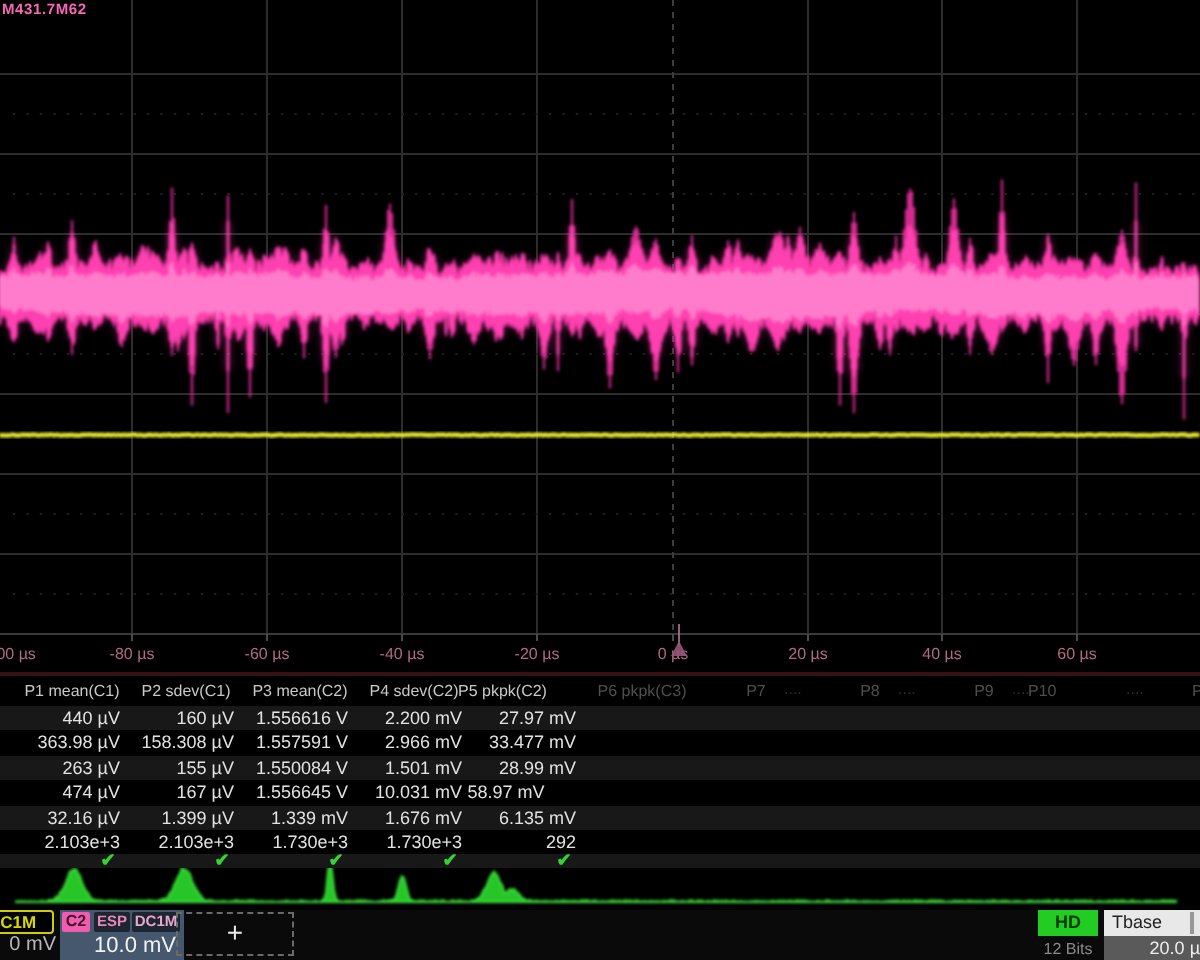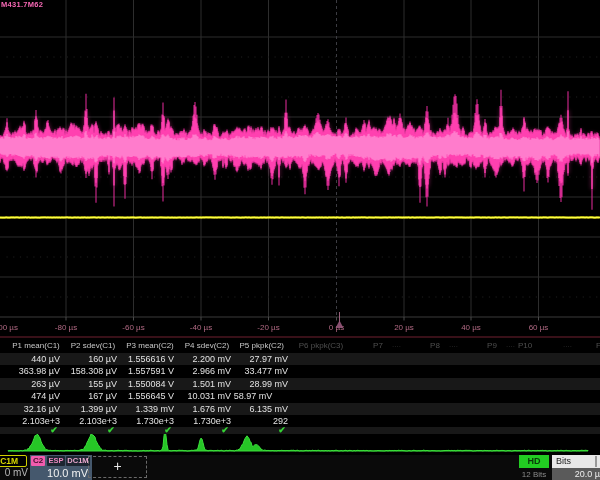--- a/index.html
+++ b/index.html
@@ -73,26 +73,26 @@
 <div style="position:absolute;left:1px;top:0px;font-size:7.5px;font-weight:bold;color:#f668b4;letter-spacing:0.3px">M431.7M62</div>
 <div style="position:absolute;left:0;top:352.5px;width:600px;height:12.5px;background:#181818"></div>
 <div style="position:absolute;left:0;top:377.5px;width:600px;height:12.5px;background:#181818"></div>
 <div style="position:absolute;left:0;top:402.5px;width:600px;height:12.5px;background:#181818"></div>
 <div style="position:absolute;left:0;top:427px;width:600px;height:7px;background:#181818"></div>
 <div style="position:absolute;left:0;top:336px;width:600px;height:2px;background:#381018"></div>
 <div style="position:absolute;left:1px;top:340.5px;width:70px;text-align:center;font-size:8px;color:#c8c8c8;white-space:nowrap">P1 mean(C1)</div>
 <div style="position:absolute;left:58px;top:340.5px;width:70px;text-align:center;font-size:8px;color:#c8c8c8;white-space:nowrap">P2 sdev(C1)</div>
 <div style="position:absolute;left:115px;top:340.5px;width:70px;text-align:center;font-size:8px;color:#c8c8c8;white-space:nowrap">P3 mean(C2)</div>
 <div style="position:absolute;left:172px;top:340.5px;width:70px;text-align:center;font-size:8px;color:#c8c8c8;white-space:nowrap">P4 sdev(C2)</div>
-<div style="position:absolute;left:214px;top:340.5px;width:70px;text-align:right;font-size:8px;color:#c8c8c8;white-space:nowrap">P5 pkpk(C2)</div>
+<div style="position:absolute;left:229px;top:340.5px;width:70px;text-align:left;font-size:8px;color:#c8c8c8;white-space:nowrap">P5 pkpk(C2)</div>
 <div style="position:absolute;left:286px;top:340.5px;width:70px;text-align:center;font-size:8px;color:#4e4e4e;white-space:nowrap">P6 pkpk(C3)</div>
 <div style="position:absolute;left:343px;top:340.5px;width:70px;text-align:center;font-size:8px;color:#4e4e4e;white-space:nowrap">P7</div>
 <div style="position:absolute;left:400px;top:340.5px;width:70px;text-align:center;font-size:8px;color:#4e4e4e;white-space:nowrap">P8</div>
 <div style="position:absolute;left:457px;top:340.5px;width:70px;text-align:center;font-size:8px;color:#4e4e4e;white-space:nowrap">P9</div>
-<div style="position:absolute;left:490px;top:340.5px;width:70px;text-align:center;font-size:8px;color:#4e4e4e;white-space:nowrap">P10</div>
+<div style="position:absolute;left:514px;top:340.5px;width:70px;font-size:8px;color:#4e4e4e;white-space:nowrap">P10</div>
 <div style="position:absolute;left:596px;top:340.5px;width:10px;font-size:8px;color:#4e4e4e">P1</div>
 <div style="position:absolute;left:392px;top:340px;width:30px;font-size:8px;color:#2e2e2e;white-space:nowrap">....</div>
 <div style="position:absolute;left:449px;top:340px;width:30px;font-size:8px;color:#2e2e2e;white-space:nowrap">....</div>
 <div style="position:absolute;left:506px;top:340px;width:30px;font-size:8px;color:#2e2e2e;white-space:nowrap">....</div>
 <div style="position:absolute;left:563px;top:340px;width:30px;font-size:8px;color:#2e2e2e;white-space:nowrap">....</div>
 <div style="position:absolute;left:-10px;top:353.5px;width:70px;text-align:right;font-size:9px;color:#e2e2e2;white-space:nowrap">440 µV</div>
 <div style="position:absolute;left:47px;top:353.5px;width:70px;text-align:right;font-size:9px;color:#e2e2e2;white-space:nowrap">160 µV</div>
 <div style="position:absolute;left:104px;top:353.5px;width:70px;text-align:right;font-size:9px;color:#e2e2e2;white-space:nowrap">1.556616 V</div>
 <div style="position:absolute;left:161px;top:353.5px;width:70px;text-align:right;font-size:9px;color:#e2e2e2;white-space:nowrap">2.200 mV</div>
 <div style="position:absolute;left:218px;top:353.5px;width:70px;text-align:right;font-size:9px;color:#e2e2e2;white-space:nowrap">27.97 mV</div>
@@ -132,14 +132,14 @@
 <div style="position:absolute;left:-4px;top:467px;width:32px;font-size:10px;color:#b8b8b8;text-align:right">0 mV</div>
 <div style="position:absolute;left:30px;top:455px;width:62px;height:25px;background:#45586d"></div>
 <div style="position:absolute;left:31px;top:456px;width:14px;height:10px;background:#f25cae;border-radius:1px;font-size:8px;font-weight:bold;color:#40102c;text-align:center;line-height:10px">C2</div>
 <div style="position:absolute;left:47px;top:456px;width:18px;height:10px;background:#1d2531;border-radius:1px;font-size:7.5px;font-weight:bold;color:#e887bd;text-align:center;line-height:10px">ESP</div>
 <div style="position:absolute;left:66px;top:456px;width:24px;height:10px;background:#1d2531;border-radius:1px;font-size:7.5px;font-weight:bold;color:#e8a7cd;text-align:center;line-height:10px">DC1M</div>
 <div style="position:absolute;left:30px;top:467px;width:58px;font-size:11px;color:#f2f2f2;text-align:right">10.0 mV</div>
 <div style="position:absolute;left:88px;top:456px;width:59px;height:22px;border:1px dashed #6a6a6a"></div>
 <div style="position:absolute;left:88px;top:458px;width:59px;font-size:14px;color:#e8e8e8;text-align:center">+</div>
 <div style="position:absolute;left:519px;top:455px;width:30px;height:13px;background:#22cc22;font-size:9px;font-weight:bold;color:#0a3a0a;text-align:center;line-height:13px">HD</div>
 <div style="position:absolute;left:517px;top:470px;width:34px;font-size:8px;color:#8a8a8a;text-align:center">12 Bits</div>
-<div style="position:absolute;left:552px;top:455px;width:48px;height:13px;background:#e8e8e8;font-size:9px;color:#222;padding-left:4px;line-height:13px">Bits</div>
+<div style="position:absolute;left:552px;top:455px;width:48px;height:13px;background:#e8e8e8;font-size:9px;color:#222;padding-left:4px;line-height:13px">Tbase</div>
 <div style="position:absolute;left:595px;top:456px;width:2px;height:11px;background:#999"></div>
 <div style="position:absolute;left:552px;top:468px;width:48px;height:16px;background:#5a5a5a;font-size:9px;color:#eee;text-align:right;line-height:12px">20.0 µ</div>
 </body></html>

